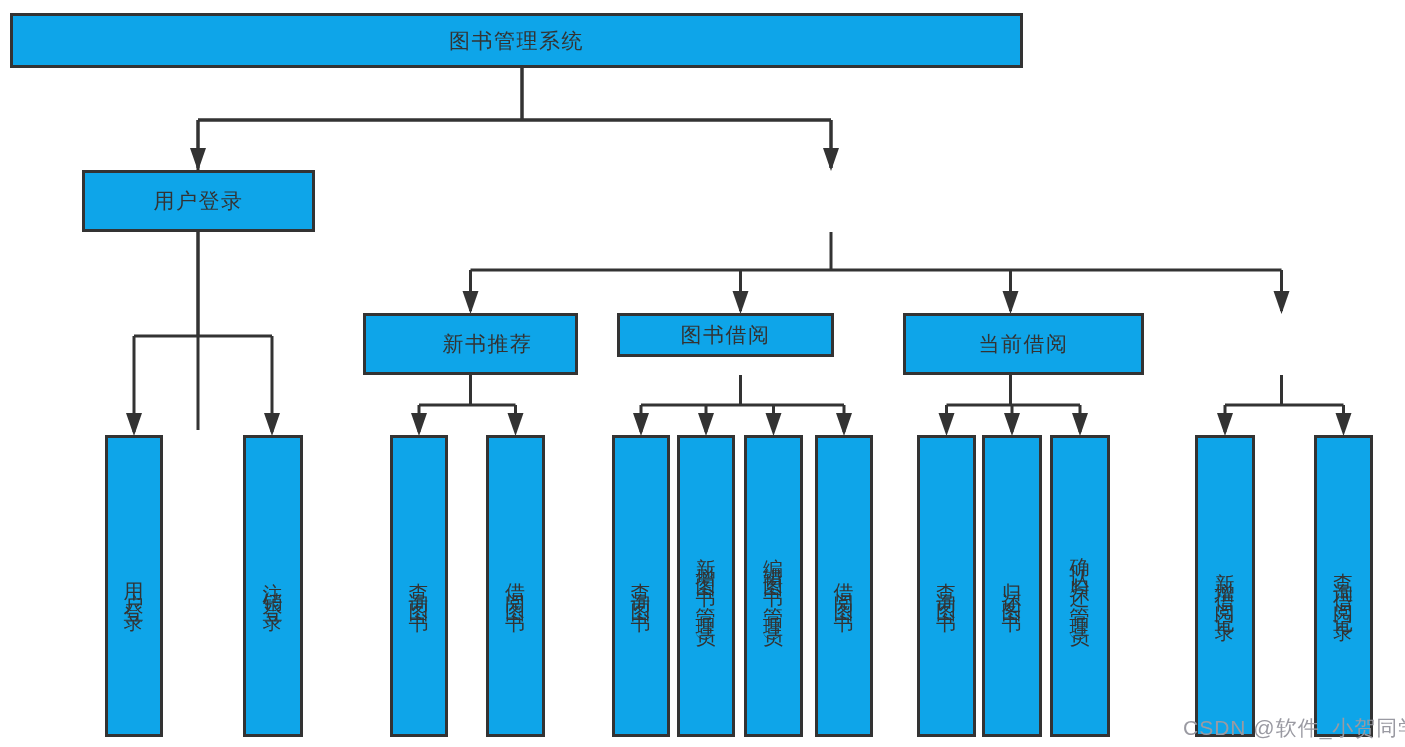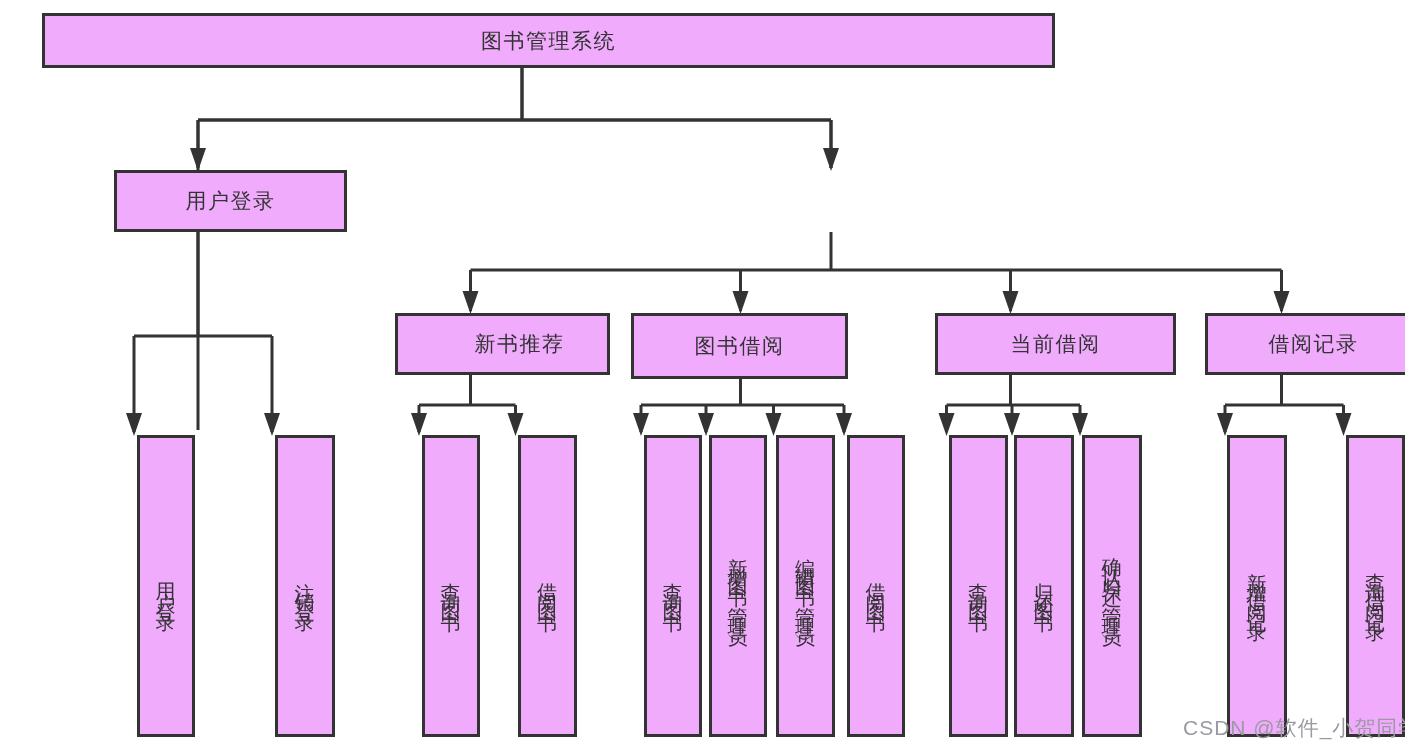--- a/index.html
+++ b/index.html
@@ -2,22 +2,22 @@
 <html style="--line: #333333; --text: #333333; --watermark: #9a9aa2; --background: #ffffff;"><head>
 <meta charset="utf-8">
 <style>
   :root { --line:#333333; --text:#333333; --watermark:#9a9aa2; --background:#ffffff; }
   * { margin:0; padding:0; }
   body { background:var(--background); font-family:"Liberation Sans", sans-serif; }
   .canvas { position:relative; width:1405px; height:747px; background:var(--background); overflow:hidden; }
   svg.connectors { position:absolute; left:0; top:0; z-index:1; }
   svg.connectors path { stroke:var(--line); stroke-width:3; fill:none; }
   svg.connectors polygon { fill:var(--line); stroke:none; }
-  .node { position:absolute; box-sizing:border-box; border:3px solid var(--line); background:#f0abfc;
-          display:flex; align-items:center; justify-content:center; color:var(--text); z-index:2;margin-left:32px; }
+  .node { position:absolute; box-sizing:border-box; border:3px solid var(--line); background:#0ea5e9;
+          display:flex; align-items:center; justify-content:center; color:var(--text); z-index:2; }
   .hnode { font-size:21px; letter-spacing:1.5px; }
   .leaf { writing-mode:vertical-rl; text-orientation:mixed; font-size:20px; letter-spacing:10px;
           line-height:1; padding-top:2px; }
   .watermark { position:absolute; left:1183px; top:714px; z-index:3; font-size:21px;
                color:var(--watermark); letter-spacing:1px; white-space:nowrap; }
 </style>
 </head>
 <body>
 
 <div class="canvas">
@@ -86,23 +86,22 @@
     <polygon points="1080,436 1072,413 1088,413"></polygon>
     <polygon points="1225,436 1217,413 1233,413"></polygon>
     <polygon points="1343.5,436 1335.5,413 1351.5,413"></polygon>
   </svg>
 
   <div class="node hnode" style="left:10px; top:13px; width:1013px; height:55px;">图书管理系统</div>
 
   <div class="node hnode" style="left:82px; top:170px; width:233px; height:62px;">用户登录</div>
 
   <div class="node hnode" style="left:363px; top:313px; width:215px; height:62px;padding-left:34px;">新书推荐</div>
-  <div class="node hnode" style="left:599px; top:313px; width:217px; height:66px;">图书借阅</div>
+  <div class="node hnode" style="left:617px; top:313px; width:217px; height:44px;">图书借阅</div>
   <div class="node hnode" style="left:903px; top:313px; width:241px; height:62px;">当前借阅</div>
-  <div class="node hnode" style="left:1173px; top:313px; width:217px; height:62px;">借阅记录</div>
 
   <div class="node leaf" style="left:105px; top:435px; width:58px; height:302px;">用户登录</div>
   <div class="node leaf" style="left:243px; top:435px; width:60px; height:302px;">注销登录</div>
 
   <div class="node leaf" style="left:390px; top:435px; width:58px; height:302px;">查询图书</div>
   <div class="node leaf" style="left:486px; top:435px; width:59px; height:302px;">借阅图书</div>
 
   <div class="node leaf" style="left:612px; top:435px; width:58px; height:302px;">查询图书</div>
   <div class="node leaf" style="left:677px; top:435px; width:58px; height:302px;">新增图书（管理员）</div>
   <div class="node leaf" style="left:744px; top:435px; width:59px; height:302px;">编辑图书（管理员）</div>

